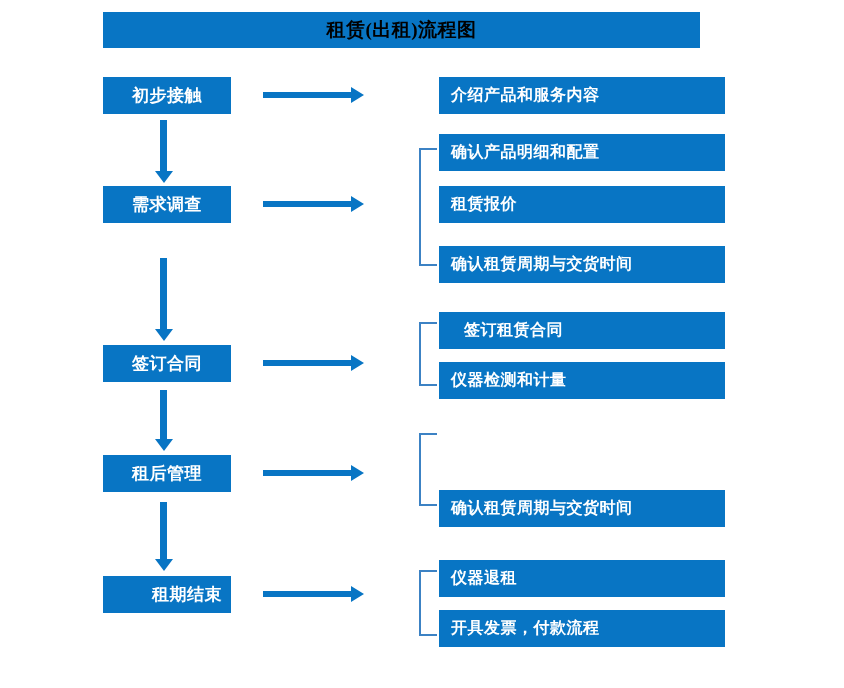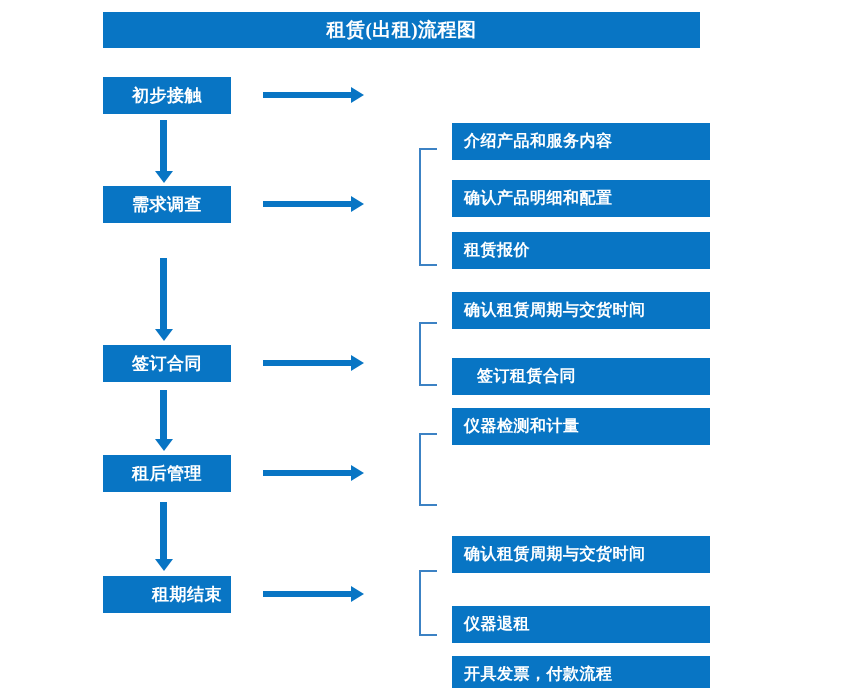--- a/index.html
+++ b/index.html
@@ -18,21 +18,21 @@
     background: #ffffff;
     overflow: hidden;
   }
   .title-bar {
     position: absolute;
     left: 103px;
     top: 12px;
     width: 597px;
     height: 36px;
     background: #0875C4;
-    color: #ffffff;
+    color: #000000;
     font-size: 19px;
     font-weight: bold;
     display: flex;
     align-items: center;
     justify-content: center;
     letter-spacing: 0.5px;
   }
   .node {
     position: absolute;
     background: #0875C4;
@@ -44,27 +44,26 @@
     box-sizing: border-box;
   }
   .node.stage {
     left: 103px;
     width: 128px;
     height: 37px;
     font-size: 17px;
     justify-content: center;
   }
   .node.detail {
-    left: 452px;
-    width: 258px;
+    left: 439px;
+    width: 286px;
     height: 37px;
     font-size: 16px;
     justify-content: flex-start;
     padding-left: 12px;
-    margin-top: 46px;
   }
   
   .v-arrow {
     position: absolute;
     left: 160px;
     width: 7px;
     background: #0875C4;
   }
   .v-arrow::after {
     content: "";

